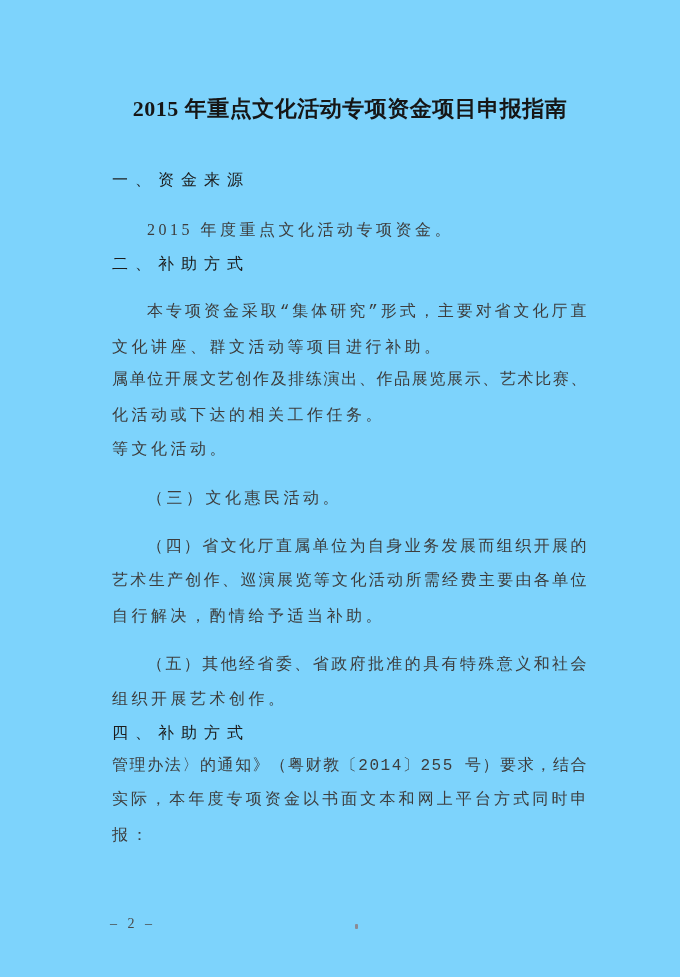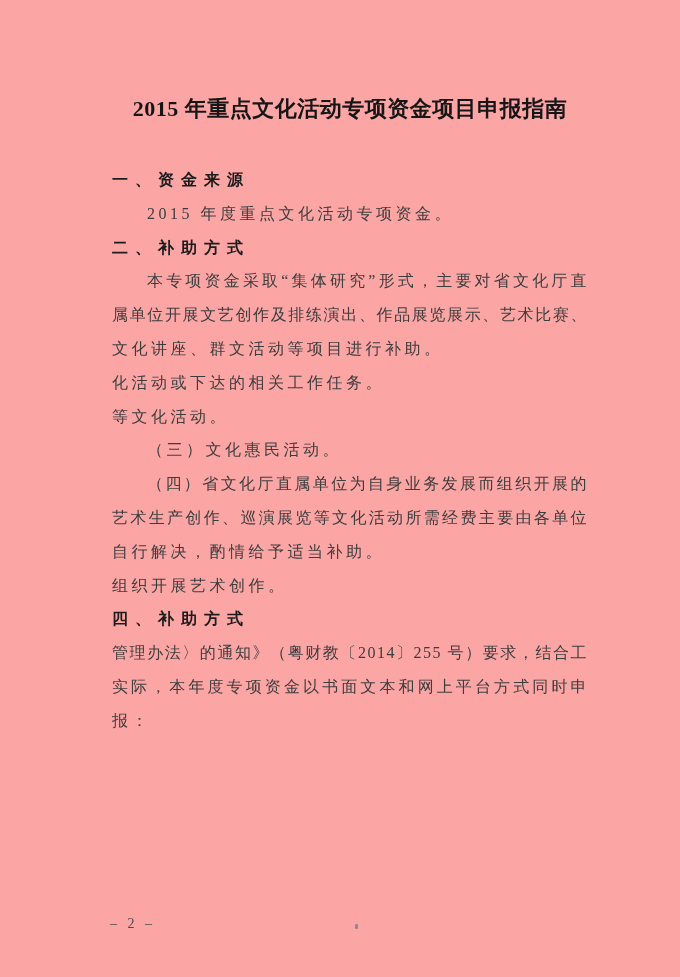--- a/index.html
+++ b/index.html
@@ -1,20 +1,20 @@
 <!DOCTYPE html>
 <html><head>
 <meta charset="utf-8">
 <style>
   html, body { margin: 0; padding: 0; background: #e8e8e8; }
   .page {
     position: relative;
     width: 680px;
     height: 977px;
-    background: #fca5a5;
+    background: #7dd3fc;
     overflow: hidden;
     font-family: "Liberation Serif", "DejaVu Serif", serif;
   }
   .title {
     position: absolute;
     left: 112px;
     top: 95px;
     width: 476px;
     margin: 0;
     font-size: 22px;
@@ -38,24 +38,25 @@
     font-size: 16px;
     letter-spacing: 3.5px;
     overflow: hidden;
     white-space: nowrap;
   }
   .ln.full {
     text-align: justify;
     text-align-last: justify;
     letter-spacing: 1.5px;
     white-space: normal;
+    font-family: Liberation Mono, monospace;
   }
-  .ln.indent { padding-left: 35px; }
+  .ln.indent { padding-left: 35px; margin-top: 16px; }
   .ln.head {
-    font-weight: 700;
+    font-weight: 400;
     color: #1c1c1c;
     letter-spacing: 7px;
     font-family: "Liberation Sans", "DejaVu Sans", sans-serif;
   }
   .footer {
     position: absolute;
     left: 110px;
     top: 916px;
     font-size: 14px;
     color: #4a4a4a;
@@ -78,29 +79,30 @@
 <div class="page">
 
   <h1 class="title">2015 年重点文化活动专项资金项目申报指南</h1>
 
   <div class="doc-body">
     <div class="ln head">一、资金来源</div>
     <div class="ln indent">2015 年度重点文化活动专项资金。</div>
 
     <div class="ln head">二、补助方式</div>
     <div class="ln indent full">本专项资金采取“集体研究”形式，主要对省文化厅直</div>
+    <div class="ln">文化讲座、群文活动等项目进行补助。</div>
     <div class="ln full">属单位开展文艺创作及排练演出、作品展览展示、艺术比赛、</div>
-    <div class="ln">文化讲座、群文活动等项目进行补助。</div>
 
     <div class="ln">化活动或下达的相关工作任务。</div>
     <div class="ln">等文化活动。</div>
     <div class="ln indent">（三）文化惠民活动。</div>
     <div class="ln indent full">（四）省文化厅直属单位为自身业务发展而组织开展的</div>
     <div class="ln full">艺术生产创作、巡演展览等文化活动所需经费主要由各单位</div>
     <div class="ln">自行解决，酌情给予适当补助。</div>
+    <div class="ln indent full">（五）其他经省委、省政府批准的具有特殊意义和社会</div>
     <div class="ln">组织开展艺术创作。</div>
 
     <div class="ln head">四、补助方式</div>
     <div class="ln full">管理办法〉的通知》（粤财教〔2014〕255 号）要求，结合工作</div>
     <div class="ln full">实际，本年度专项资金以书面文本和网上平台方式同时申</div>
     <div class="ln">报：</div>
   </div>
 
   <div class="footer">– 2 –</div>
 

